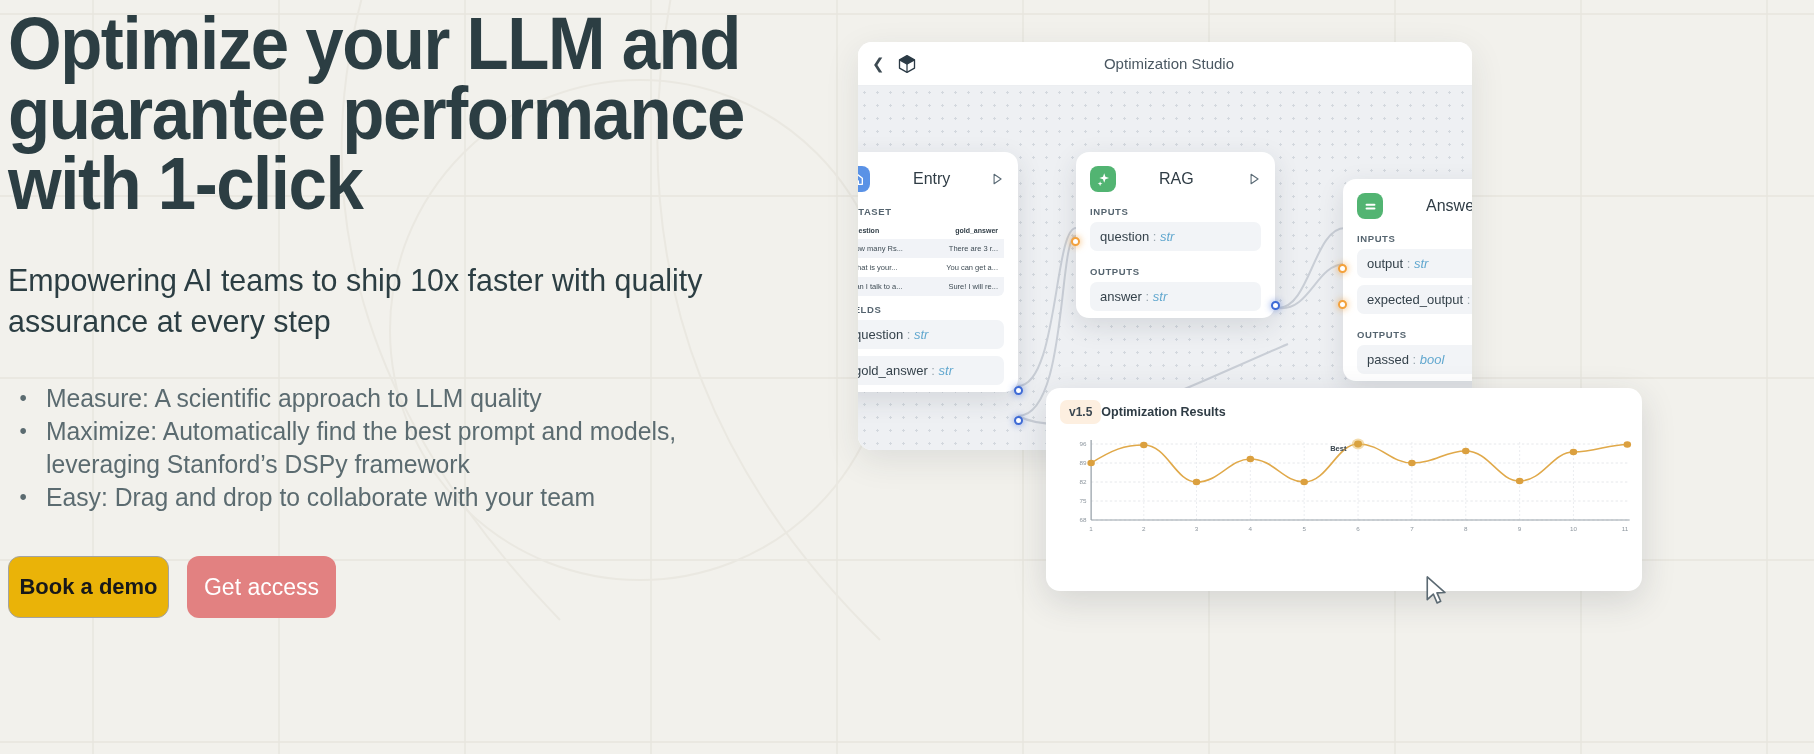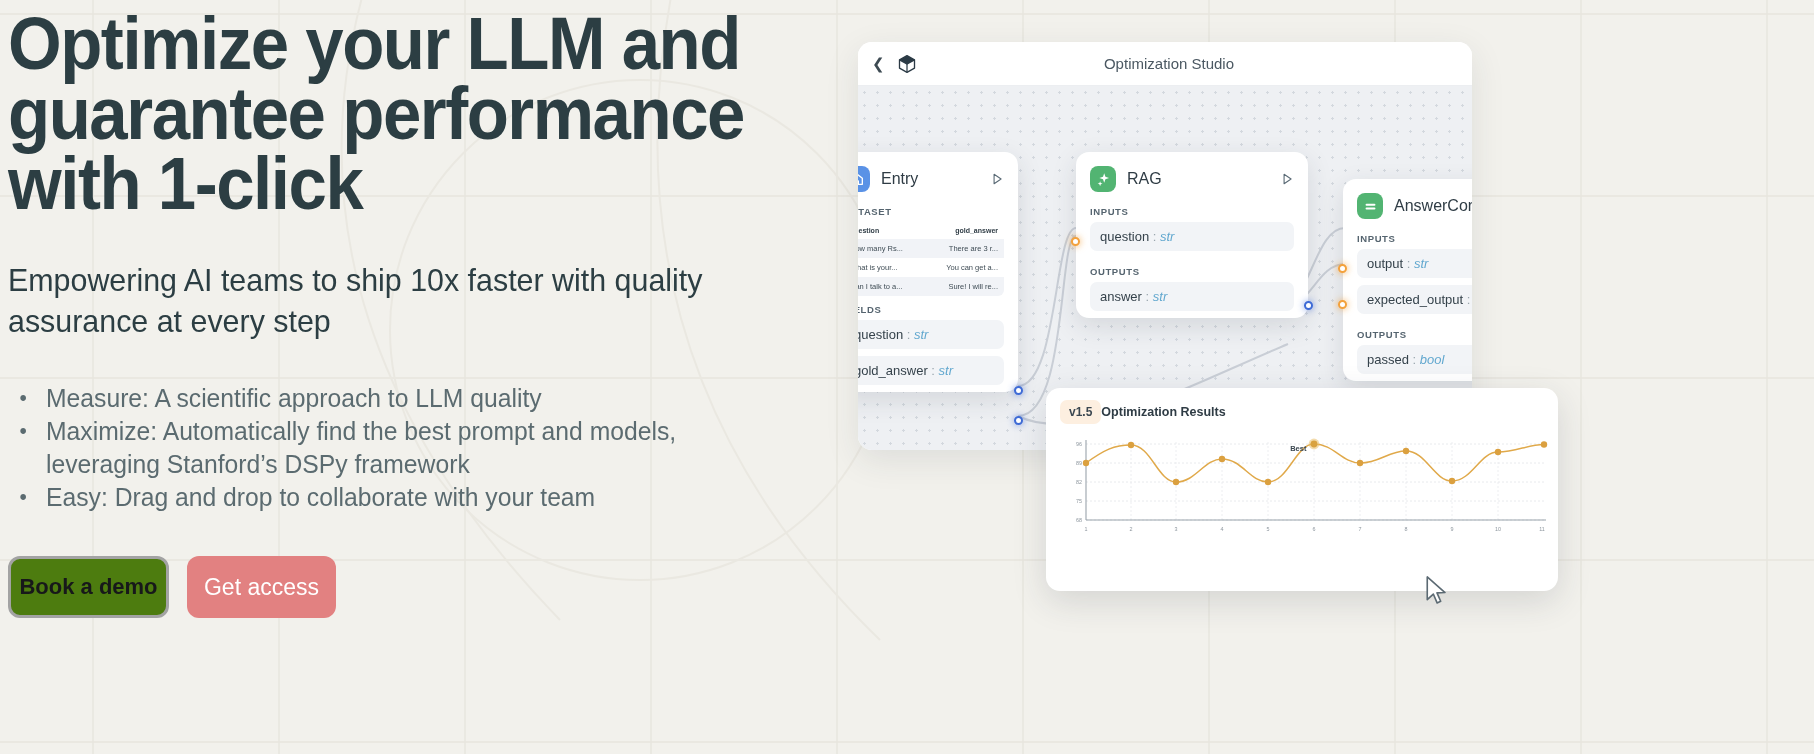--- a/index.html
+++ b/index.html
@@ -71,26 +71,26 @@
   .btn {
     border: none;
     cursor: pointer;
     font-family: "Liberation Sans", sans-serif;
     border-radius: 12px;
     display: inline-flex;
     align-items: center;
     justify-content: center;
   }
   .btn-demo {
-    background: #4d7c0f;
+    background: #eab308;
     color: #17181a;
     font-size: 22px;
     font-weight: 700;
     width: 161px; height: 62px;
-    border: 3px solid #a3a3a3;
+    border: 1px solid #a3a3a3;
   }
   .btn-access {
     background: #e28181;
     color: #ffffff;
     font-size: 23px;
     font-weight: 400;
     width: 149px; height: 62px;
   }
 
   
@@ -129,21 +129,21 @@
   }
 
   
   .node {
     position: absolute;
     background: #ffffff;
     border-radius: 13px;
     box-shadow: 0 8px 26px rgba(40,50,60,.13);
     z-index: 5;
   }
-  .node-head { display: flex; align-items: center; padding: 14px 14px 6px 14px; }
+  .node-head { display: flex; align-items: center; padding: 14px 14px 6px 14px; gap: 32px; }
   .node-icon {
     width: 26px; height: 26px; border-radius: 8px;
     display: flex; align-items: center; justify-content: center;
     flex: 0 0 auto;
   }
   .node-title {
     margin-left: 11px;
     font-size: 16px;
     color: #2f3c45;
     flex: 1 1 auto;
@@ -178,40 +178,40 @@
     font-size: 7.5px;
   }
   .dstable .r { display: flex; }
   .dstable .r > div { padding: 5px 6px; width: 50%; color: #3f4c55; }
   .dstable .hr > div { font-weight: 700; font-size: 7px; color: #2f3c45; }
   .dstable .hr { background: #ffffff; }
   .dstable .alt { background: #f1f3f7; }
   .dstable .r > div:last-child { text-align: right; }
 
   
-  #node-rag { left: 218px; top: 66px; width: 232px; }
+  #node-rag { left: 218px; top: 66px; width: 199px; }
   
   #node-ac { left: 485px; top: 93px; width: 202px; }
 
   
   .port {
     position: absolute;
     width: 9px; height: 9px;
     border-radius: 50%;
     background: #ffffff;
     z-index: 9;
   }
   .port.orange { border: 2px solid #f3a13c; box-shadow: 0 0 6px 1px rgba(243,161,60,.55); }
   .port.blue   { border: 2px solid #3e6bd6; box-shadow: 0 0 6px 1px rgba(62,107,214,.45); }
 
   
   .results {
     position: absolute;
     left: 1046px; top: 388px;
-    width: 512px; height: 203px;
+    width: 596px; height: 203px;
     background: #ffffff;
     border-radius: 14px;
     box-shadow: 0 10px 34px rgba(40,50,60,.15);
     z-index: 7;
     overflow: hidden;
   }
   .results-head { display: flex; align-items: center; padding: 12px 14px 4px 14px; }
   .vbadge {
     background: #fdefe0;
     color: #3b4750;

